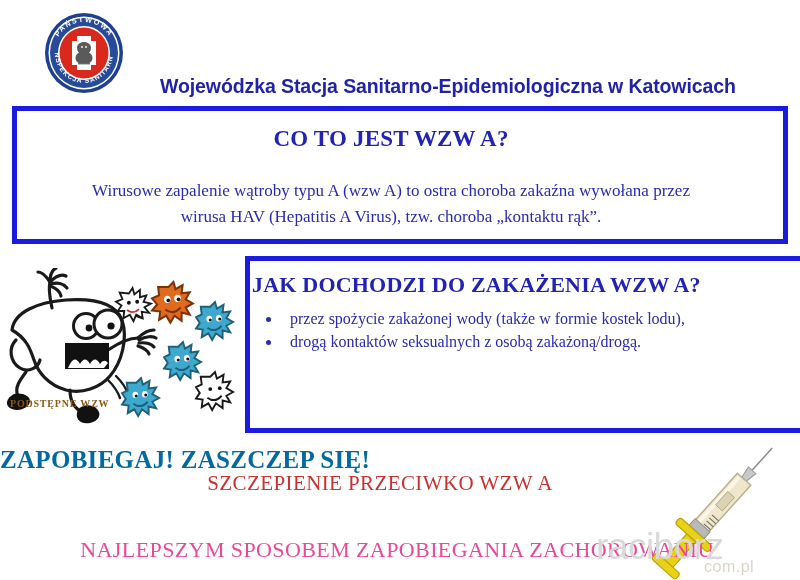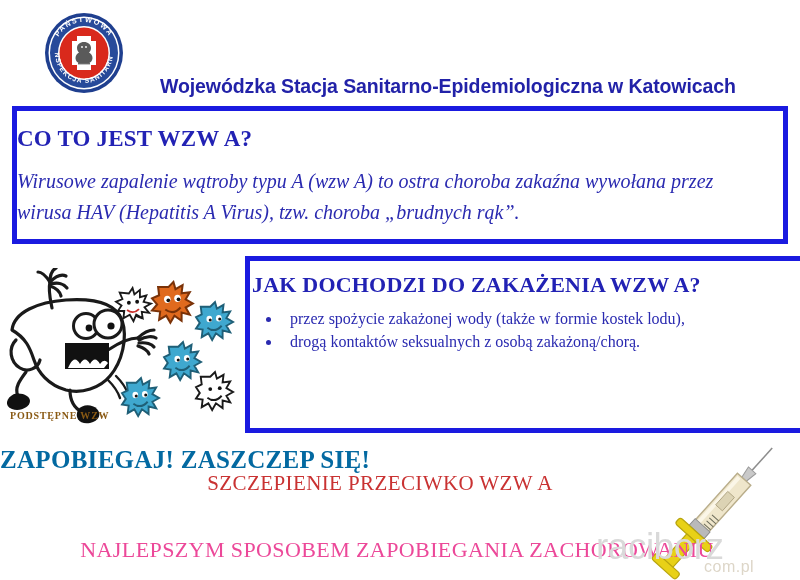--- a/index.html
+++ b/index.html
@@ -59,20 +59,21 @@
     background: #ffffff;
     border: 5px solid #1a1ae0;
     box-sizing: border-box;
   }
   #box-what {
     left: 12px;
     top: 106px;
     width: 776px;
     height: 138px;
     padding: 10px 18px 0 0;
+    text-align: center;
   }
   #box-how {
     left: 245px;
     top: 256px;
     width: 639px;
     height: 177px;
     padding: 8px 10px 0 2px;
   }
   .box-title {
     color: #2222b4;
@@ -80,24 +81,23 @@
     font-weight: bold;
     font-size: 23px;
     letter-spacing: 0.2px;
     margin: 4px 0 0 0;
   }
   #box-what .box-title { font-size: 23px; margin-top: 5px; }
   #box-how .box-title { font-size: 22px; margin-top: 3px; }
 
   .box-paragraph {
     color: #2a2ab0;
-    font-size: 20px;
+    font-size: 17px;
     line-height: 1.55;
-    margin-top: 14px;
-    font-style: italic;
+    margin-top: 26px;
   }
   .box-paragraph .line { display: block; white-space: nowrap; }
 
   .bullets {
     list-style: none;
     margin: 10px 0 0 0;
     padding: 0;
   }
   .bullets li {
     color: #2a2ab0;
@@ -122,21 +122,21 @@
     position: absolute;
     left: 4px;
     top: 268px;
     width: 238px;
     height: 160px;
   }
   .cartoon svg { display: block; }
   .cartoon-caption {
     position: absolute;
     left: 10px;
-    top: 410px;
+    top: 398px;
     font-family: "Liberation Serif", "DejaVu Serif", serif;
     font-size: 10px;
     font-weight: bold;
     letter-spacing: 0.8px;
     color: #8a5a14;
   }
 
   
   .red-1 {
     position: absolute;
@@ -247,34 +247,34 @@
       </svg>
     </div>
 
     <div class="org-title">Wojewódzka Stacja Sanitarno-Epidemiologiczna w Katowicach</div>
   </div>
 
   <div class="box" id="box-what">
     <div class="box-title">CO TO JEST WZW A?</div>
     <div class="box-paragraph">
       <span class="line">Wirusowe zapalenie wątroby typu A (wzw A) to ostra  choroba zakaźna wywołana przez</span>
-      <span class="line">wirusa HAV (Hepatitis A Virus), tzw. choroba „brudnych rąk”.</span>
+      <span class="line">wirusa HAV (Hepatitis A Virus), tzw. choroba „kontaktu rąk”.</span>
     </div>
   </div>
 
   <div class="box" id="box-how">
     <div class="box-title">JAK DOCHODZI DO ZAKAŻENIA WZW A?</div>
     <ul class="bullets">
       <li>
         <span class="dot"></span>
         <span>przez spożycie zakażonej wody (także w formie kostek lodu),</span>
       </li>
       <li>
         <span class="dot"></span>
-        <span>drogą kontaktów seksualnych z osobą zakażoną/chorą.</span>
+        <span>drogą kontaktów seksualnych z osobą zakażoną/drogą.</span>
       </li>
     </ul>
   </div>
 
   <div class="cartoon">
     <svg width="238" height="160" viewBox="0 0 238 160">
       <g fill="none" stroke="#1a1a1a" stroke-width="3.2" stroke-linecap="round" stroke-linejoin="round">
 
         <path d="M8 62 C10 44 34 34 62 32 C92 30 112 36 118 52 C124 70 118 94 106 108
                  C96 120 78 126 62 122 C44 117 34 104 30 92 C26 80 22 70 8 62 Z"></path>

